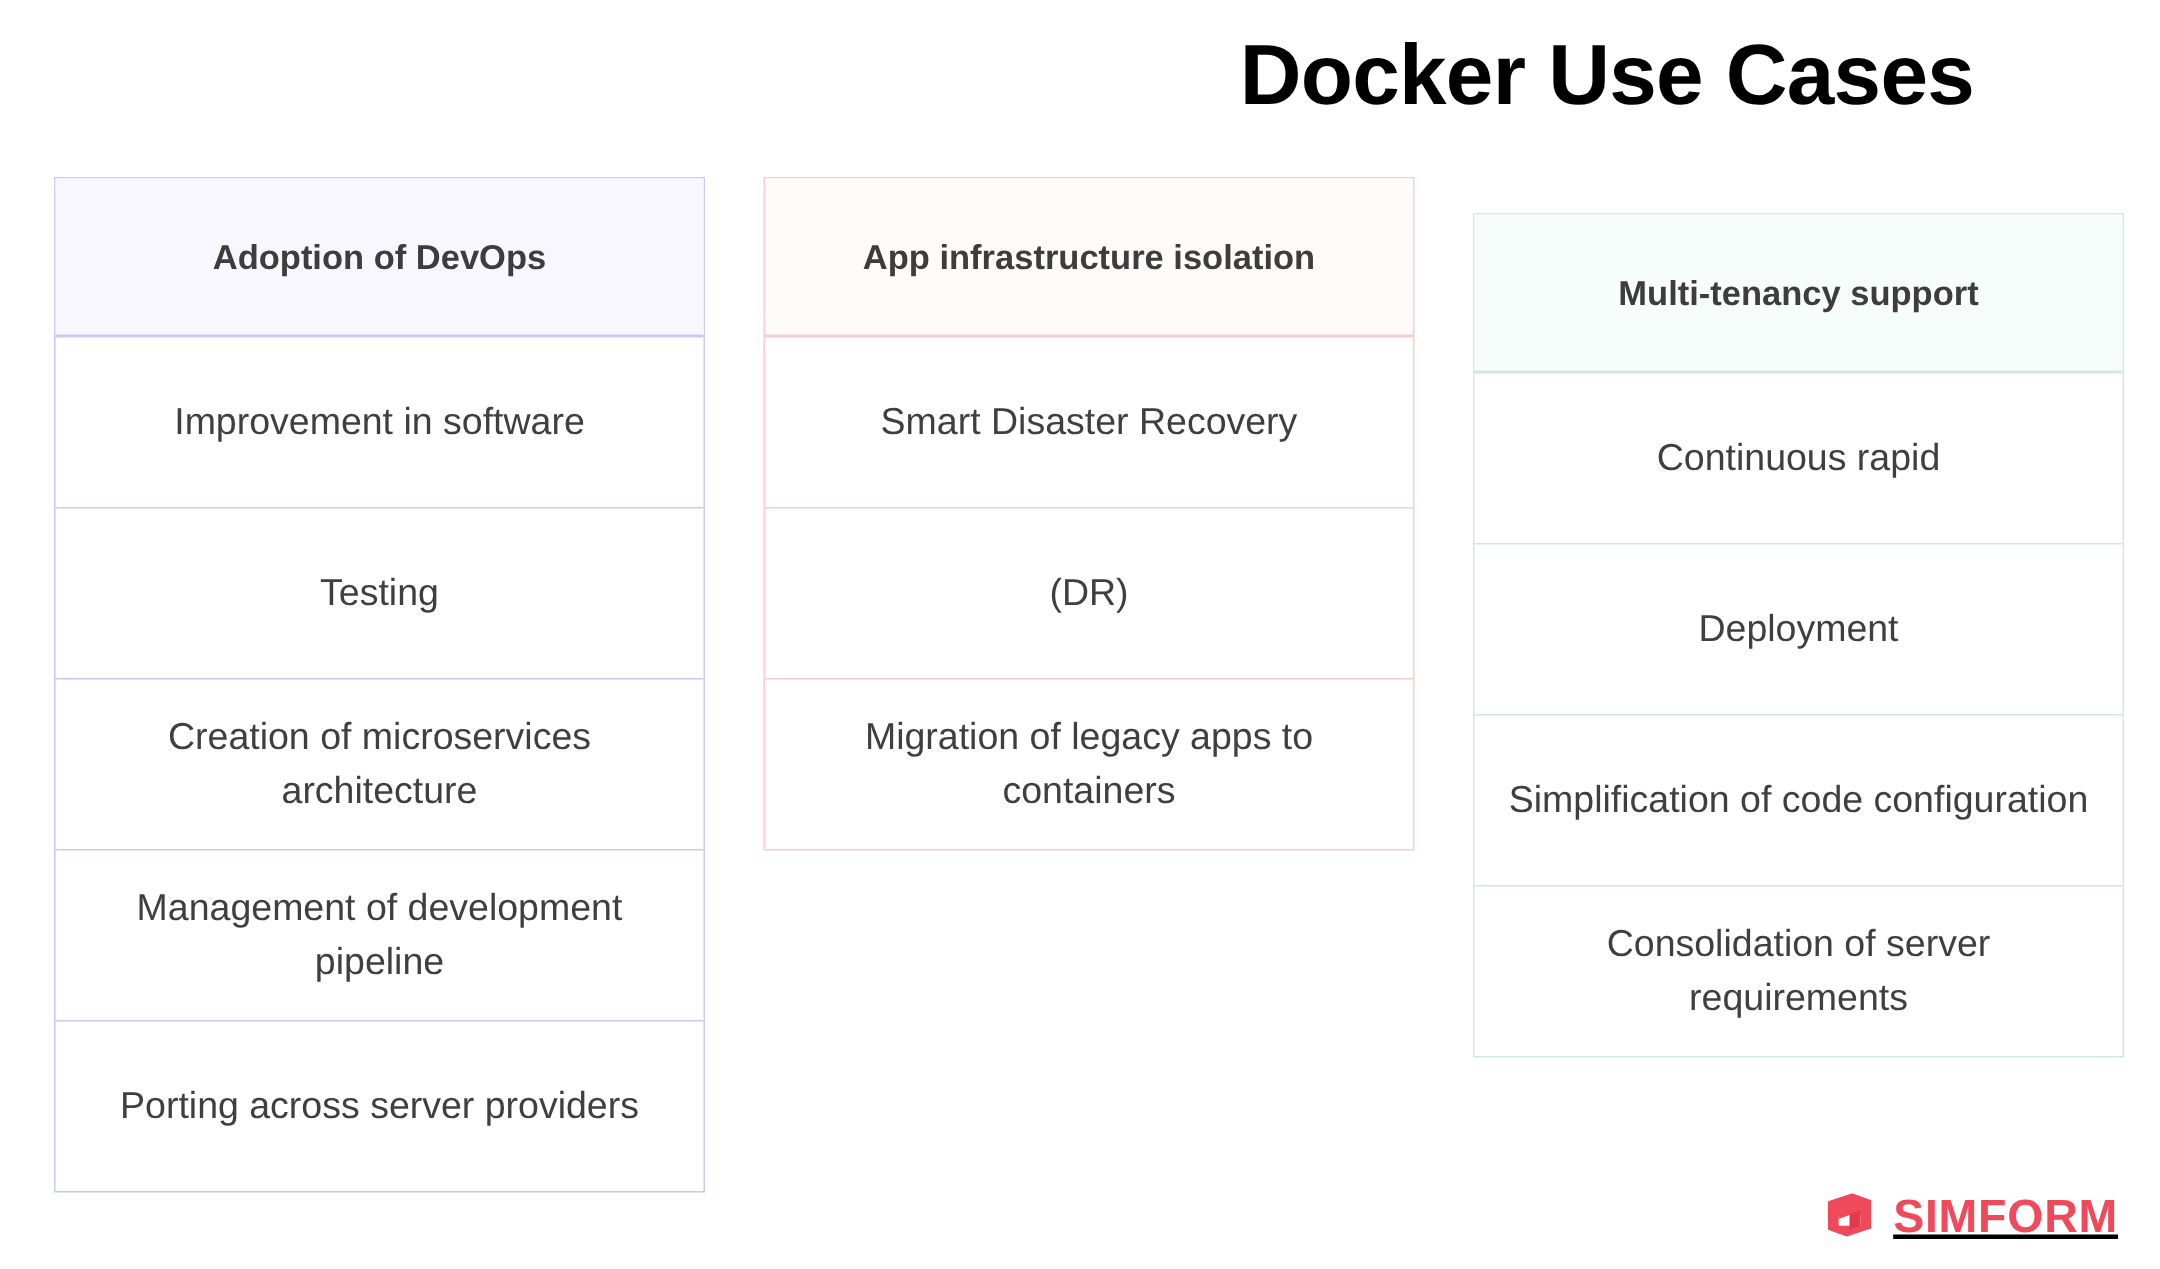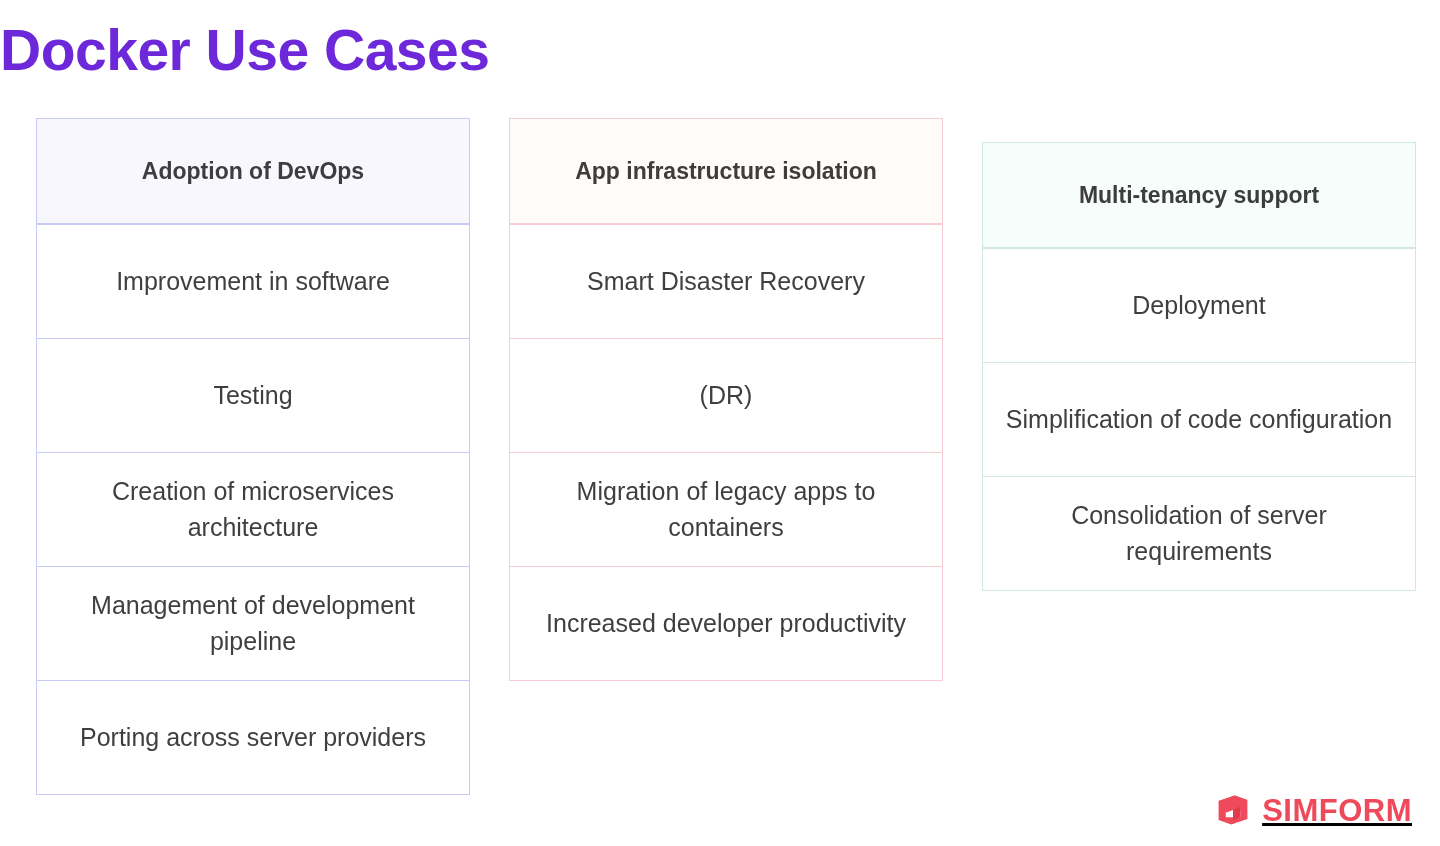--- a/index.html
+++ b/index.html
@@ -17,24 +17,24 @@
     width: 1440px;
     height: 846px;
     background: #ffffff;
   }
 
   .page-title {
     position: absolute;
     top: 18px;
     left: 0;
     width: 1316px;
-    text-align: left;
+    text-align: right;
     font-size: 57px;
     font-weight: bold;
-    color: #6d28d9;
+    color: #000000;
     letter-spacing: -0.5px;
     line-height: 1.15;
   }
 
   .columns {
     position: absolute;
     top: 118px;
     left: 36px;
     width: 1380px;
     display: flex;
@@ -133,25 +133,25 @@
       <div class="cell">Creation of microservices architecture</div>
       <div class="cell">Management of development pipeline</div>
       <div class="cell">Porting across server providers</div>
     </div>
 
     <div class="column theme-rose">
       <div class="col-header">App infrastructure isolation</div>
       <div class="cell">Smart Disaster Recovery</div>
       <div class="cell">(DR)</div>
       <div class="cell">Migration of legacy apps to containers</div>
-      <div class="cell">Increased developer productivity</div>
     </div>
 
     <div class="column theme-mint">
       <div class="col-header">Multi-tenancy support</div>
+      <div class="cell">Continuous rapid</div>
       <div class="cell">Deployment</div>
       <div class="cell">Simplification of code configuration</div>
       <div class="cell">Consolidation of server requirements</div>
     </div>
 
   </div>
 
   <div class="logo">
     <svg class="logo-mark" viewBox="0 0 40 40">
       <path d="M4 10 L22 4 L36 9 L36 30 L18 36 L4 31 Z

